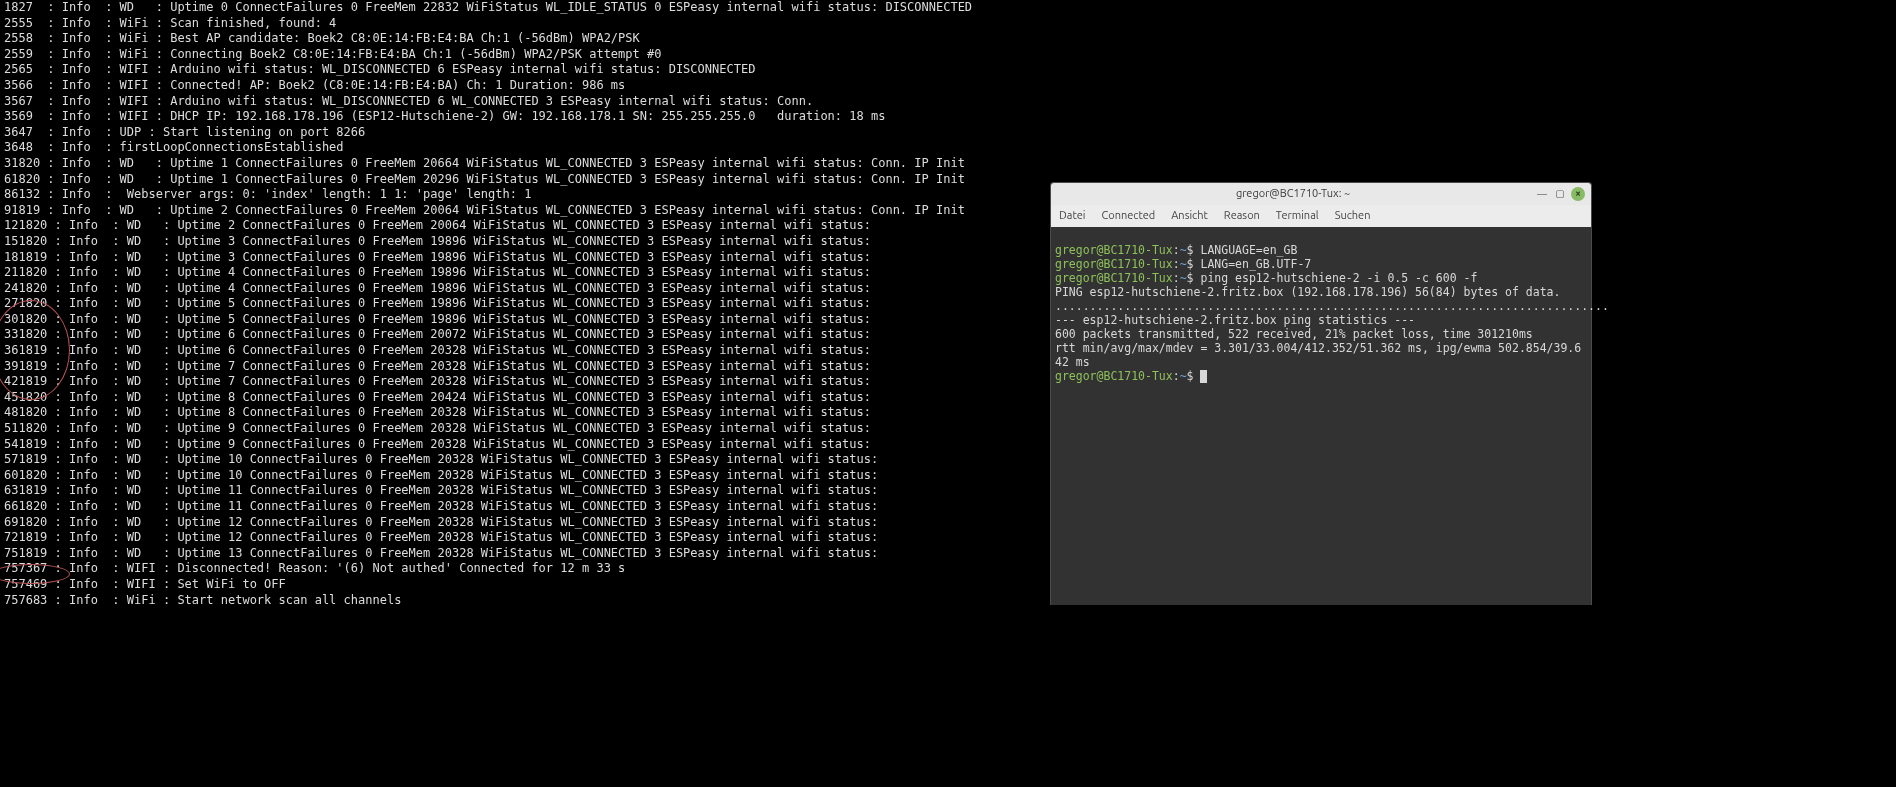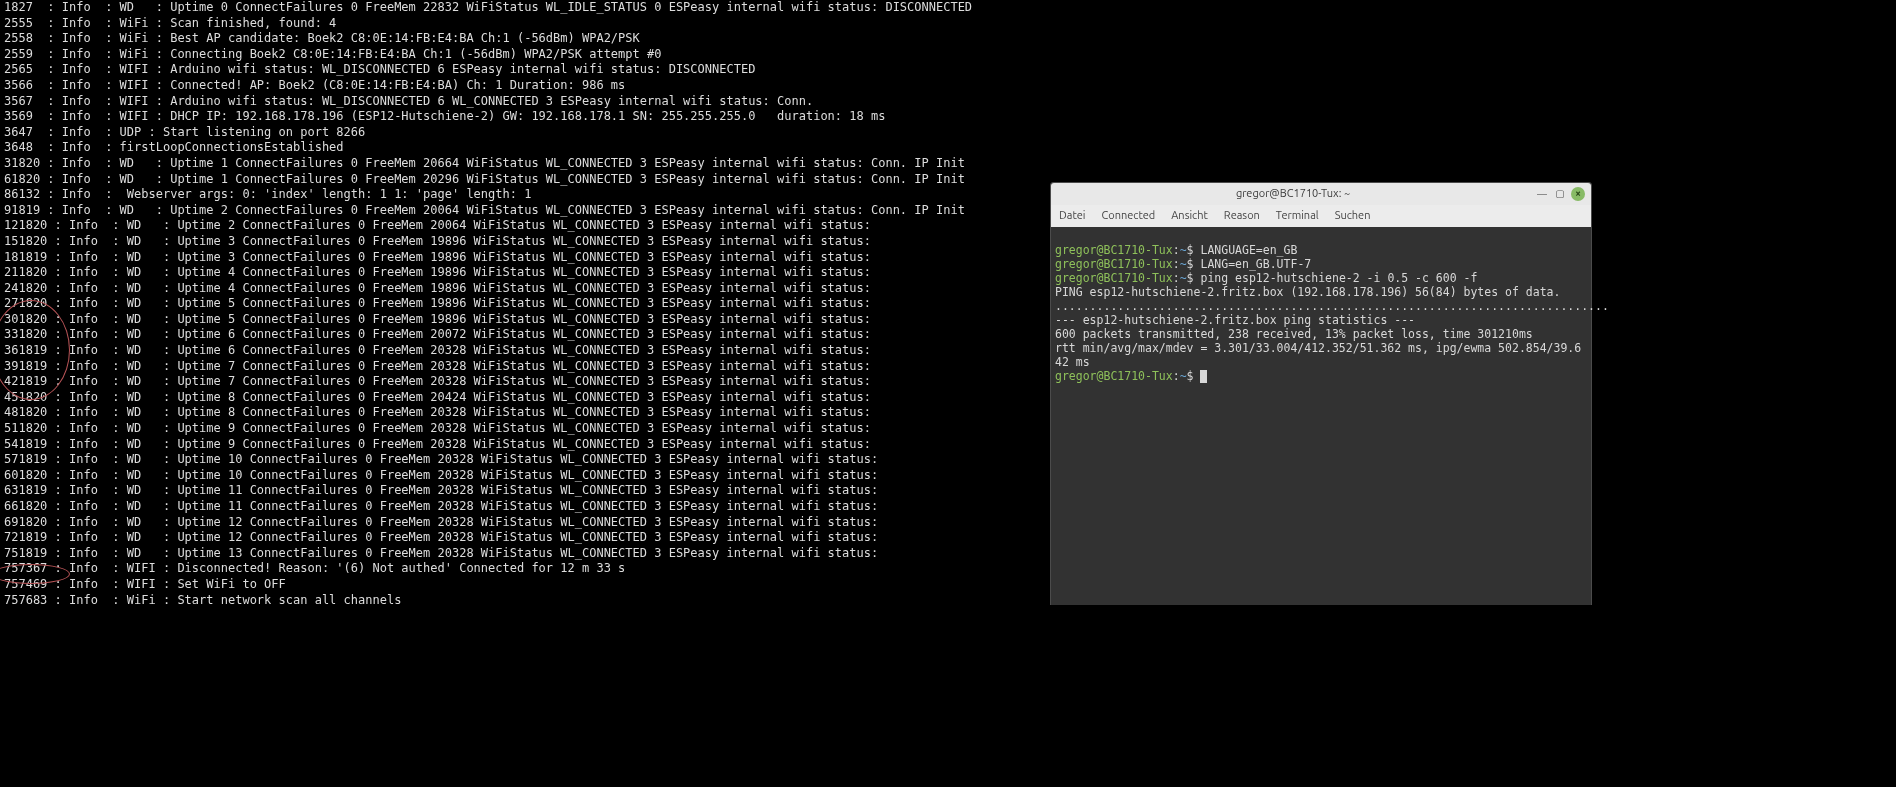--- a/index.html
+++ b/index.html
@@ -86,19 +86,19 @@
       <span>Terminal</span>
       <span>Suchen</span>
     </div>
     <div id="term-body">
 <span class="g">gregor@BC1710-Tux</span><span>:</span><span class="b">~</span><span>$</span> <span>LANGUAGE=en_GB</span>
 <span class="g">gregor@BC1710-Tux</span><span>:</span><span class="b">~</span><span>$</span> <span>LANG=en_GB.UTF-7</span>
 <span class="g">gregor@BC1710-Tux</span><span>:</span><span class="b">~</span><span>$</span> <span>ping esp12-hutschiene-2 -i 0.5 -c 600 -f</span>
 <span>PING esp12-hutschiene-2.fritz.box (192.168.178.196) 56(84) bytes of data.</span>
 <span>................................................................................</span>
 <span>--- esp12-hutschiene-2.fritz.box ping statistics ---</span>
-<span>600 packets transmitted, 238 received, 13% packet loss, time 301210ms</span>
+<span>600 packets transmitted, 522 received, 21% packet loss, time 301210ms</span>
 <span>rtt min/avg/max/mdev = 3.301/33.004/412.352/51.362 ms, ipg/ewma 502.854/39.642 ms</span>
 <span class="g">gregor@BC1710-Tux</span><span>:</span><span class="b">~</span><span>$</span> <span class="cursor"></span>
     </div>
   </div>
 
 </div>
 
 </body></html>

